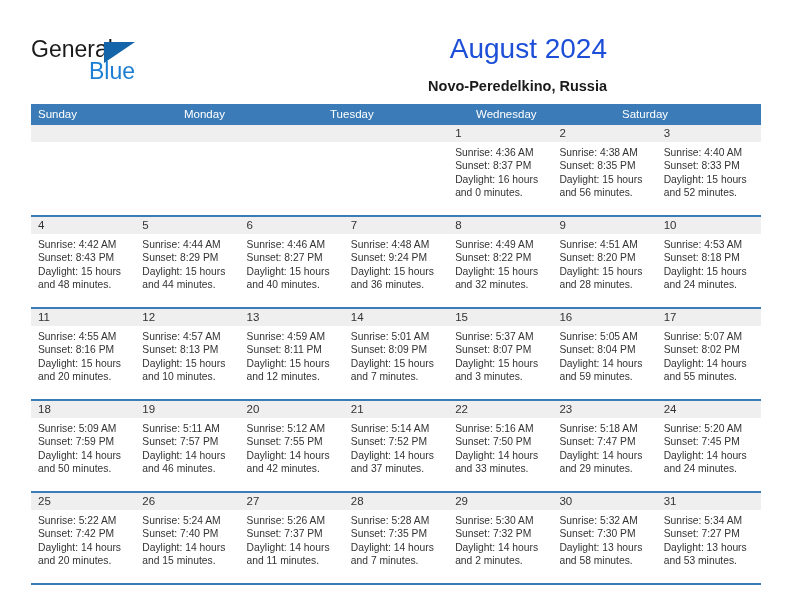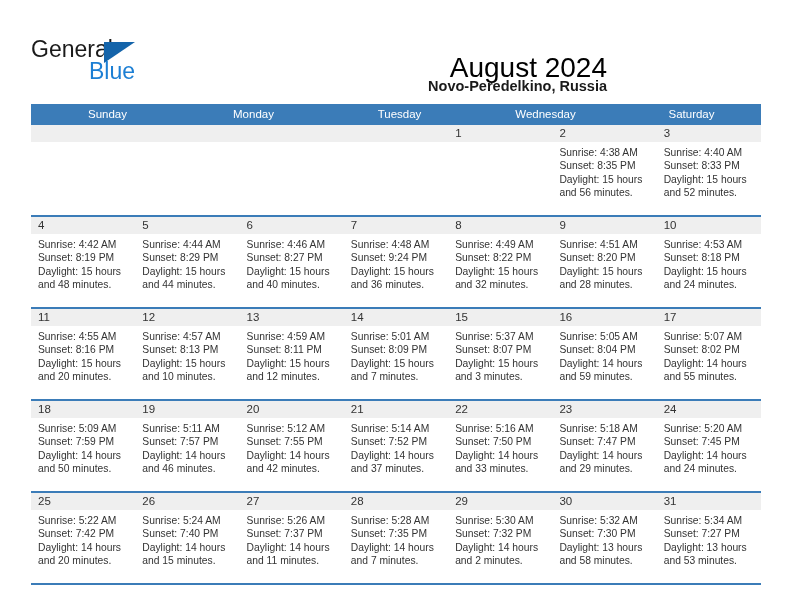--- a/index.html
+++ b/index.html
@@ -61,25 +61,24 @@
     top: 22px;
     font-size: 23px;
     color: #1c7fd4;
     font-family: "Liberation Sans", sans-serif;
   }
   .title {
     position: absolute;
     right: 33px;
     top: 33px;
     font-size: 28px;
-    color: #000000;
+    color: #1d4ed8;
     text-align: right;
     white-space: nowrap;
     font-weight: normal;
-    margin-top: 19px;
   }
   .subtitle {
     position: absolute;
     right: 33px;
     top: 78px;
     font-size: 14.5px;
     color: #1a1a1a;
     text-align: right;
     white-space: nowrap;
     font-weight: bold;
@@ -100,21 +99,20 @@
   }
   .weekday {
     flex: 1 1 0;
     box-sizing: border-box;
     padding-left: 7px;
     color: #ffffff;
     font-size: 11.5px;
     line-height: 21px;
     white-space: nowrap;
     overflow: hidden;
-    text-align: center;
   }
 
   .week-row {
     width: 730px;
     border-top: 2px solid #3b7cb8;
     box-sizing: border-box;
   }
   .week-row:first-of-type {
     border-top: none;
   }
@@ -194,20 +192,26 @@
             <div class="day-cell empty">
               <div class="day-number-band"></div>
               <div class="day-lines"></div>
             </div>
             <div class="day-cell empty">
               <div class="day-number-band"></div>
               <div class="day-lines"></div>
             </div>
             <div class="day-cell">
               <div class="day-number-band">1</div>
+              <div class="day-lines">
+                <div>Sunrise: 4:36 AM</div>
+                <div>Sunset: 8:37 PM</div>
+                <div>Daylight: 16 hours</div>
+                <div>and 0 minutes.</div>
+              </div>
             </div>
             <div class="day-cell">
               <div class="day-number-band">2</div>
               <div class="day-lines">
                 <div>Sunrise: 4:38 AM</div>
                 <div>Sunset: 8:35 PM</div>
                 <div>Daylight: 15 hours</div>
                 <div>and 56 minutes.</div>
               </div>
             </div>
@@ -221,21 +225,21 @@
               </div>
             </div>
           </div>
         </div>
         <div class="week-row">
           <div class="week-cells">
             <div class="day-cell">
               <div class="day-number-band">4</div>
               <div class="day-lines">
                 <div>Sunrise: 4:42 AM</div>
-                <div>Sunset: 8:19 PM</div>
+                <div>Sunset: 8:43 PM</div>
                 <div>Daylight: 15 hours</div>
                 <div>and 48 minutes.</div>
               </div>
             </div>
             <div class="day-cell">
               <div class="day-number-band">5</div>
               <div class="day-lines">
                 <div>Sunrise: 4:44 AM</div>
                 <div>Sunset: 8:29 PM</div>
                 <div>Daylight: 15 hours</div>

